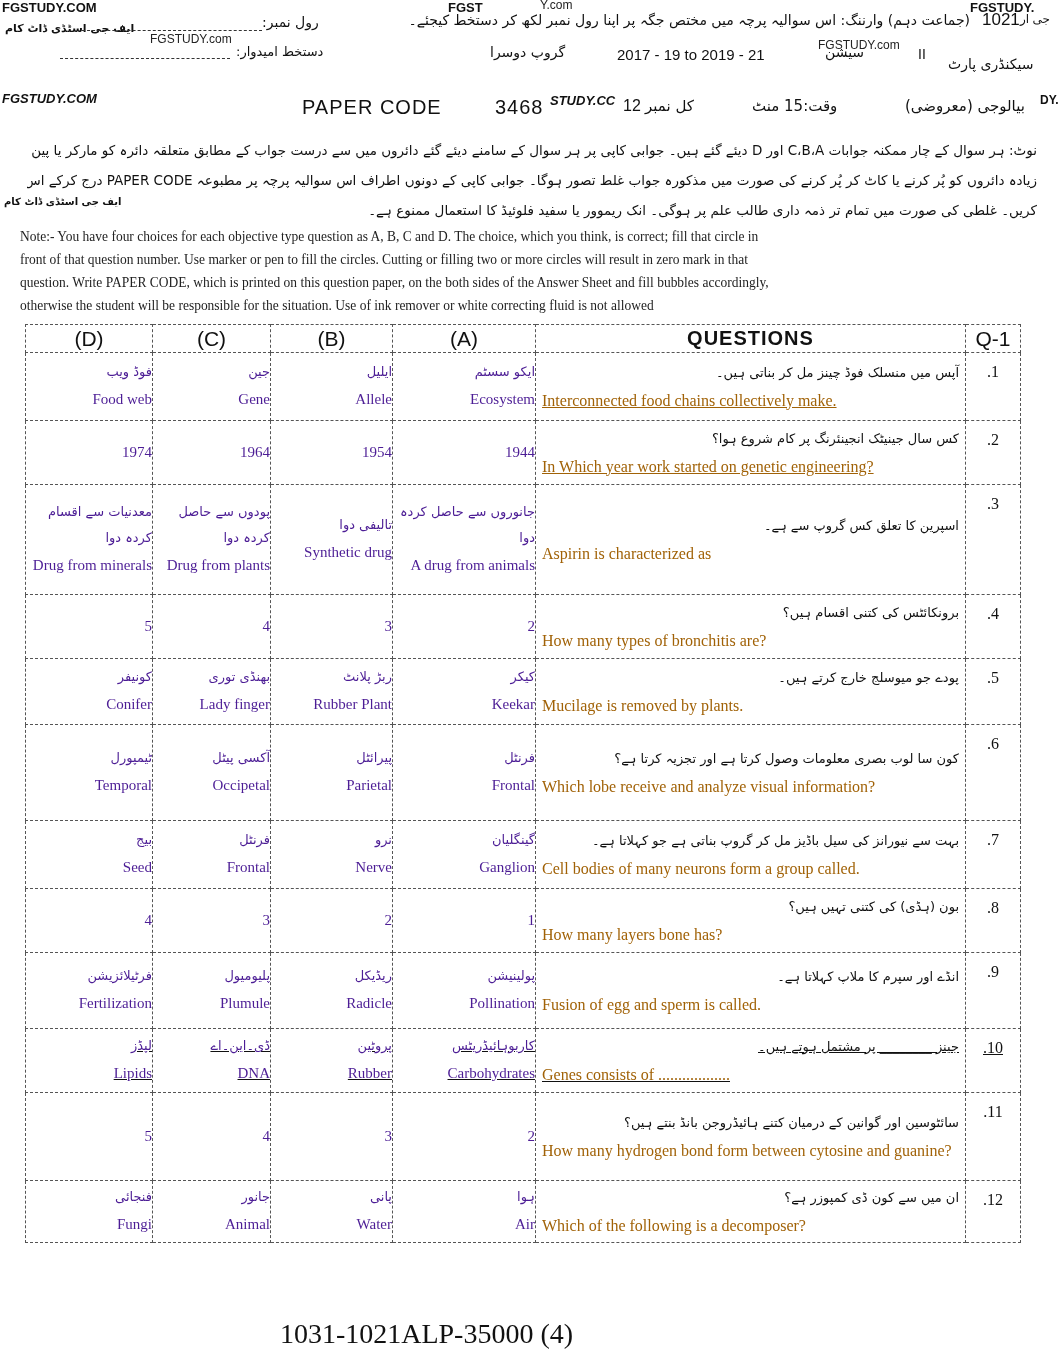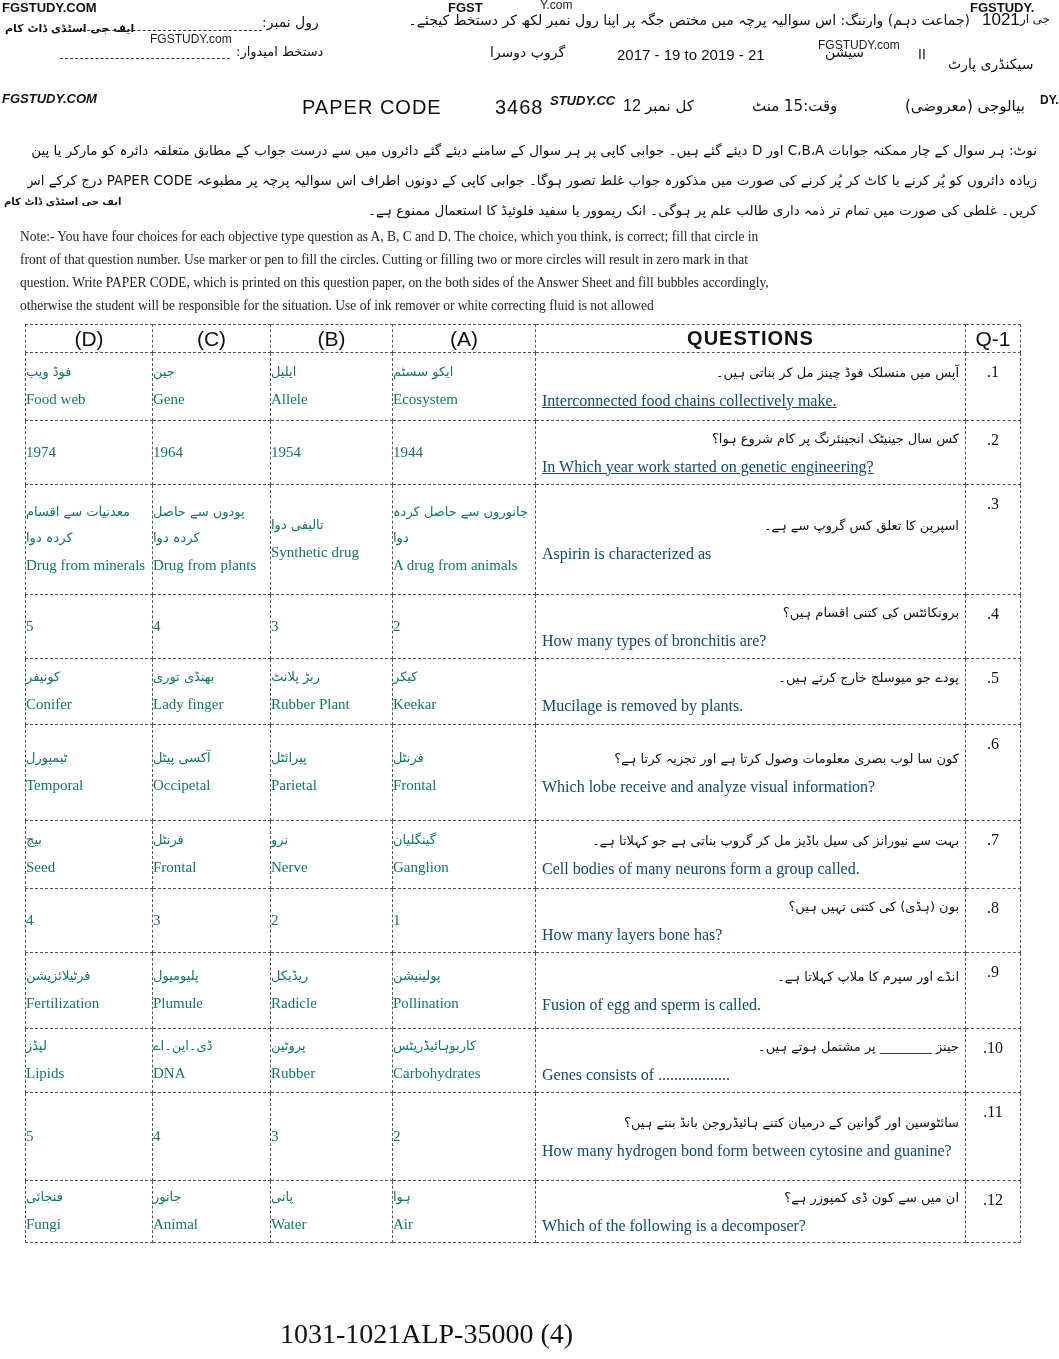--- a/index.html
+++ b/index.html
@@ -13,26 +13,26 @@
   .head-line { font-family: Liberation Sans, sans-serif; font-size: 14px; }
   .paper-code { font-family: "Liberation Sans", sans-serif; font-size: 20px; letter-spacing: 1px; }
   .note-en { font-family: "Liberation Serif", serif; font-size: 14.5px; line-height: 23px; color: #222; transform: scaleX(0.93); transform-origin: left; white-space: nowrap; }
   .note-ur { font-size: 13.5px; line-height: 24px; white-space: nowrap; }
 
   
   #qtable { position: absolute; left: 25px; top: 324px; width: 995px; border-collapse: collapse; table-layout: fixed; }
   #qtable td, #qtable th { border: 1px dashed #555; vertical-align: middle; font-weight: normal; }
   #qtable th { height: 28px; font-family: "Liberation Sans", sans-serif; font-size: 21px; text-align: center; }
   #qtable th.qhead { font-size: 20px; letter-spacing: 1px; font-weight: bold; }
-  .opt { text-align: left; font-size: 15px; color: #0f766e; line-height: 29px; }
+  .opt { text-align: right; font-size: 15px; color: #4c1d95; line-height: 29px; }
   .opt .u { display: block; font-family: "DejaVu Sans", sans-serif; font-size: 13px; direction: rtl; line-height: 26px; }
   .opt .e { display: block; }
   .qcell { padding: 0 6px; }
   .qcell .u { display: block; direction: rtl; text-align: right; font-family: "DejaVu Sans", sans-serif; font-size: 13px; line-height: 28px; }
-  .qcell .e { display: block; font-size: 16px; color: #0c4a6e; line-height: 28px; }
+  .qcell .e { display: block; font-size: 16px; color: #a16207; line-height: 28px; }
   .num { text-align: center; font-size: 16px; vertical-align: top !important; padding-top: 10px; }
   .underline { text-decoration: underline; }
   .footer { font-family: "Liberation Serif", serif; font-size: 28px; letter-spacing: 0px; }
 </style>
 </head>
 <body>
 
 <div class="abs wm" style="left:2px;top:0px;">FGSTUDY.COM</div>
 <div class="abs urdu" style="left:5px;top:22px;font-size:11px;font-weight:bold;direction:rtl;">ایف جی اسٹڈی ڈاٹ کام</div>
 <div class="abs" style="left:82px;top:30px;width:180px;border-bottom:1px dashed #333;"></div>
@@ -296,21 +296,21 @@
     <td class="opt">
           <span class="u">پولینیشن</span>
           <span class="e">Pollination</span>
         </td>
     <td class="qcell">
           <span class="u">انڈے اور سپرم کا ملاپ کہلاتا ہے۔</span>
           <span class="e">Fusion of egg and sperm is called.</span>
         </td>
     <td class="num">.9</td>
   </tr>
-      <tr style="height: 64px;">
+      <tr style="height: 64px; text-decoration: underline;">
     <td class="opt">
           <span class="u">لپڈز</span>
           <span class="e">Lipids</span>
         </td>
     <td class="opt">
           <span class="u">ڈی۔این۔اے</span>
           <span class="e">DNA</span>
         </td>
     <td class="opt">
           <span class="u">پروٹین</span>

